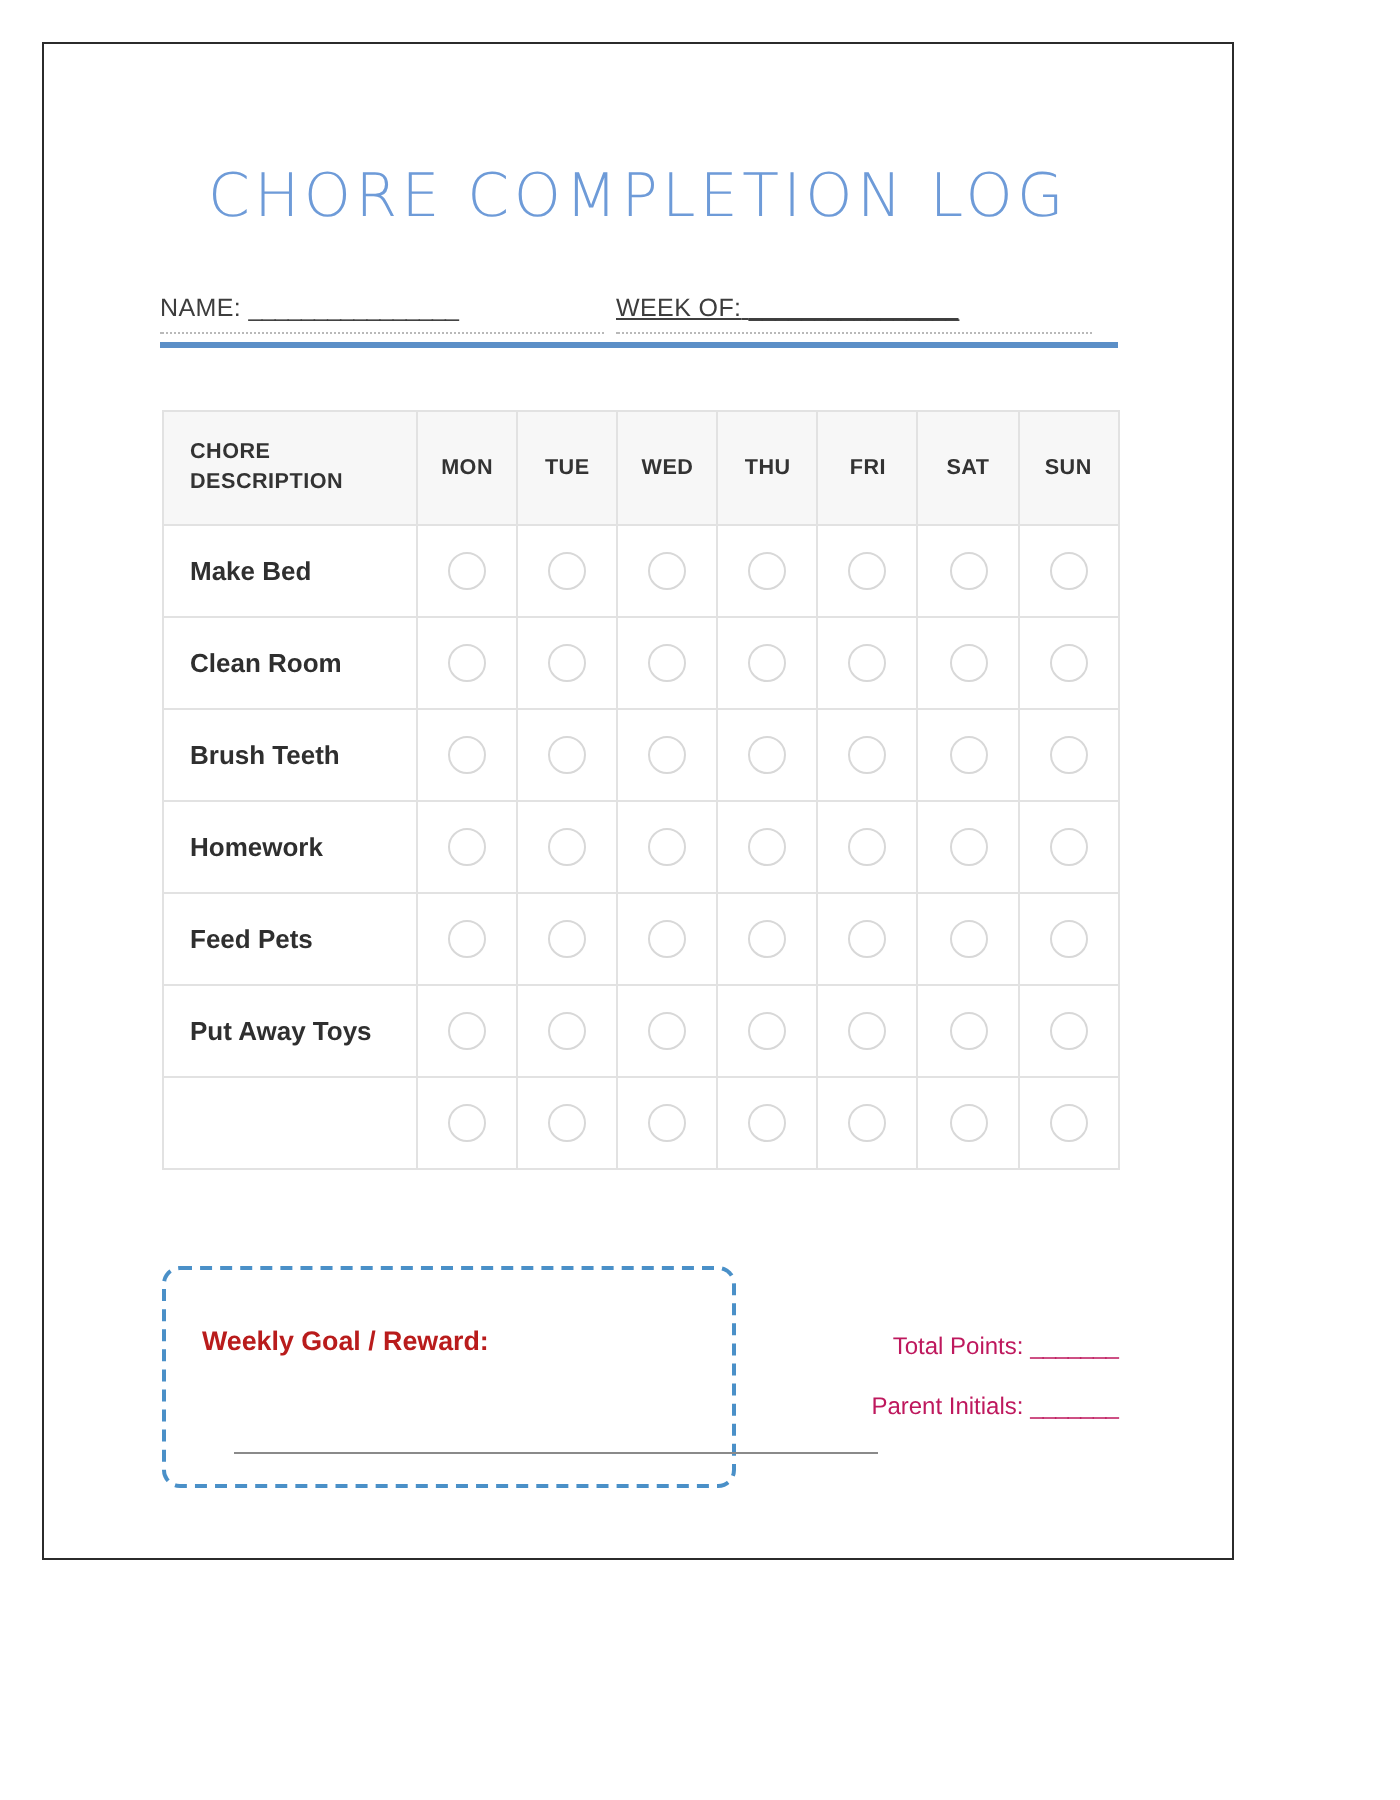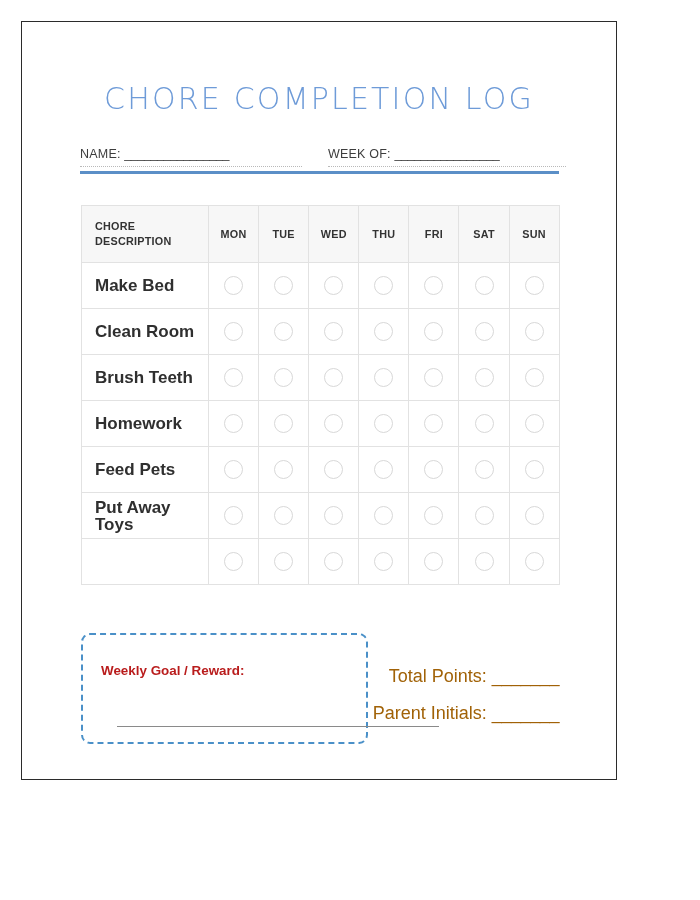--- a/index.html
+++ b/index.html
@@ -65,21 +65,21 @@
     height: 22px;
     border-bottom: 1px dotted #b9b9b9;
     box-sizing: border-box;
     font-size: 12.5px;
     color: #404040;
     letter-spacing: 0.2px;
     white-space: nowrap;
     line-height: 19px;
   }
   .meta-field.name  { left: 0px;   width: 222px; }
-  .meta-field.week  { left: 248px; width: 238px; }
+  .meta-field.week  { left: 228px; width: 238px; text-decoration: underline; }
   .meta-label { font-size: 12.5px; color: #3d3d3d; text-align: right; }
   .meta-blank { font-size: 12.5px; color: #3d3d3d; letter-spacing: -0.4px; text-align: right; }
 
   .meta-rule {
     position: absolute;
     left: 59px;
     top: 150px;
     width: 479px;
     height: 3px;
     background: #5b8fc7;
@@ -123,21 +123,21 @@
     color: #333333;
     letter-spacing: 0.25px;
   }
   .chore-table tbody td {
     height: 46px;
     vertical-align: middle;
   }
   .td-desc {
     text-align: left;
     padding-left: 13px !important;
-    font-size: 17px;
+    font-size: 13px;
     font-weight: 700;
     color: #2f2f2f;
     line-height: 17px;
   }
   .td-check {
     text-align: center;
   }
   .row-tall td { height: 62px; }
   .circle {
     display: inline-block;
@@ -179,22 +179,22 @@
   }
 
   .points-block {
     position: absolute;
     left: 330px;
     top: 645px;
     width: 208px;
     text-align: right;
   }
   .points-line {
-    font-size: 18px;
-    color: #a16207;
+    font-size: 12px;
+    color: #be185d;
     white-space: nowrap;
     margin-bottom: 16px;
     position: relative;
     z-index: 2;
   }
   .points-line:last-child { margin-bottom: 0; }
   .points-blank { letter-spacing: -0.4px; }
 </style>
 </head>
 <body>

